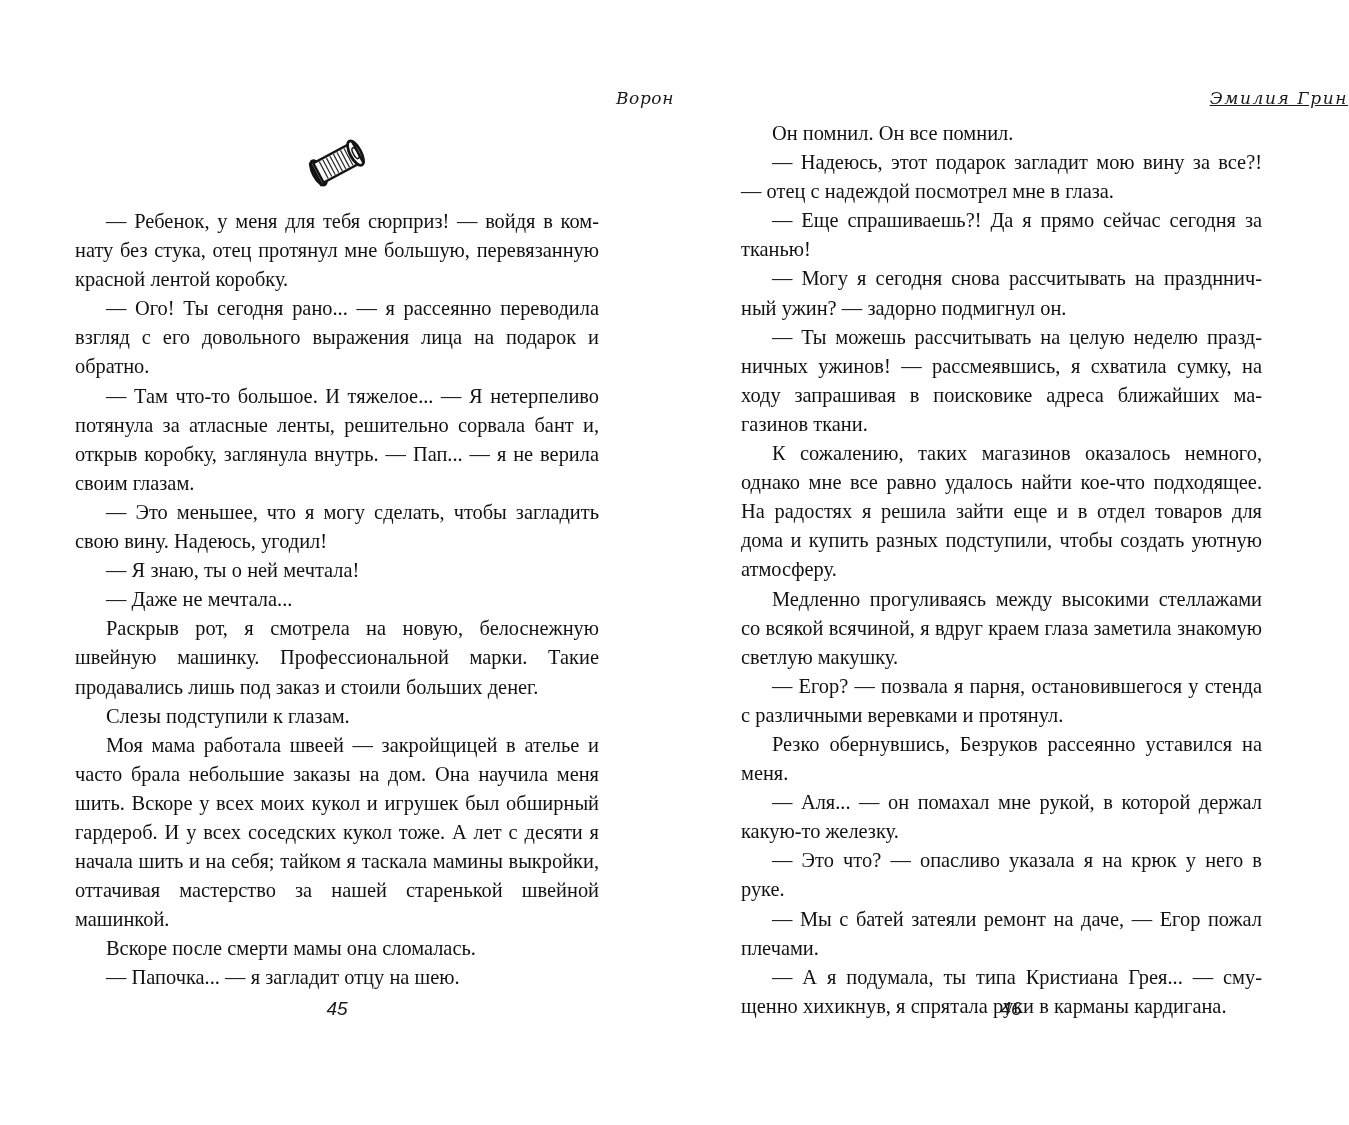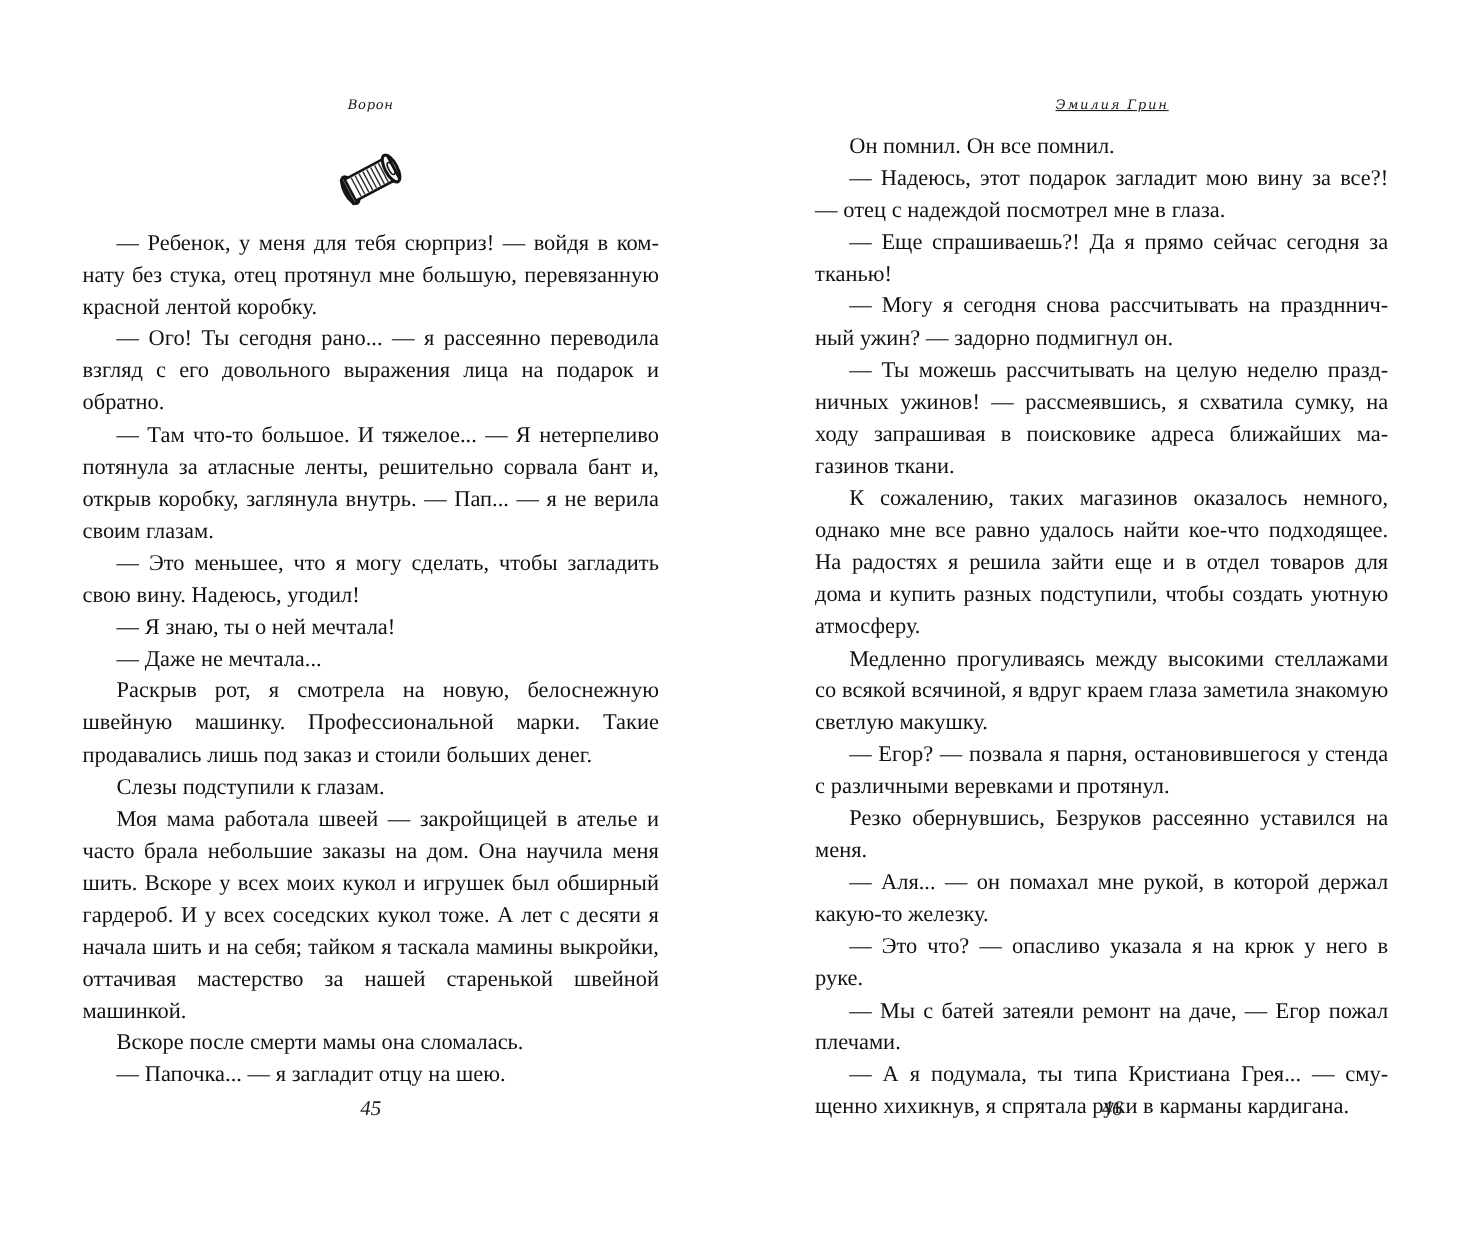--- a/index.html
+++ b/index.html
@@ -31,24 +31,24 @@
   }
   .page.left  { padding: 0 74px 0 75px; }
   .page.right { padding: 0 77px 0 77px; }
 
   
   .running-head {
     position: absolute;
     top: 88px;
     left: 0;
     right: 0;
-    text-align: center;
+    text-align: right;
     font-family: "DejaVu Serif", "Liberation Serif", serif;
     font-style: italic;
-    font-size: 12px;
+    font-size: 17px;
     letter-spacing: 0.6px;
     color: #1a1a1a;
     white-space: nowrap;
   }
   .running-head.author { letter-spacing: 1.6px; text-decoration: underline; }
 
   
   .ornament {
     position: absolute;
     top: 126px;
@@ -86,21 +86,21 @@
     word-spacing: 0.1px;
   }
 
   
   .folio {
     position: absolute;
     left: 0;
     right: 0;
     top: 998px;
     text-align: center;
-    font-family: Liberation Serif, serif;
+    font-family: Liberation Sans, sans-serif;
     font-style: italic;
     font-size: 19px;
     color: #1a1a1a;
   }
 </style>
 </head>
 <body>
 
 <div class="spread">
 

